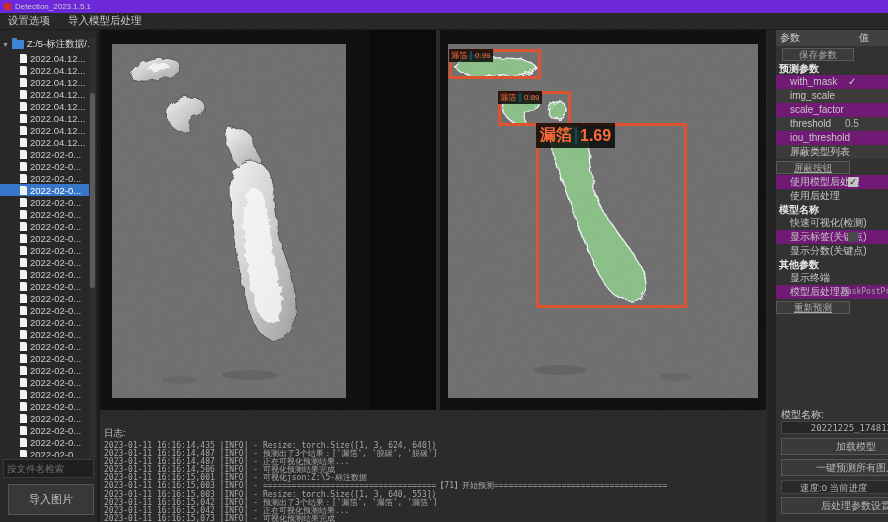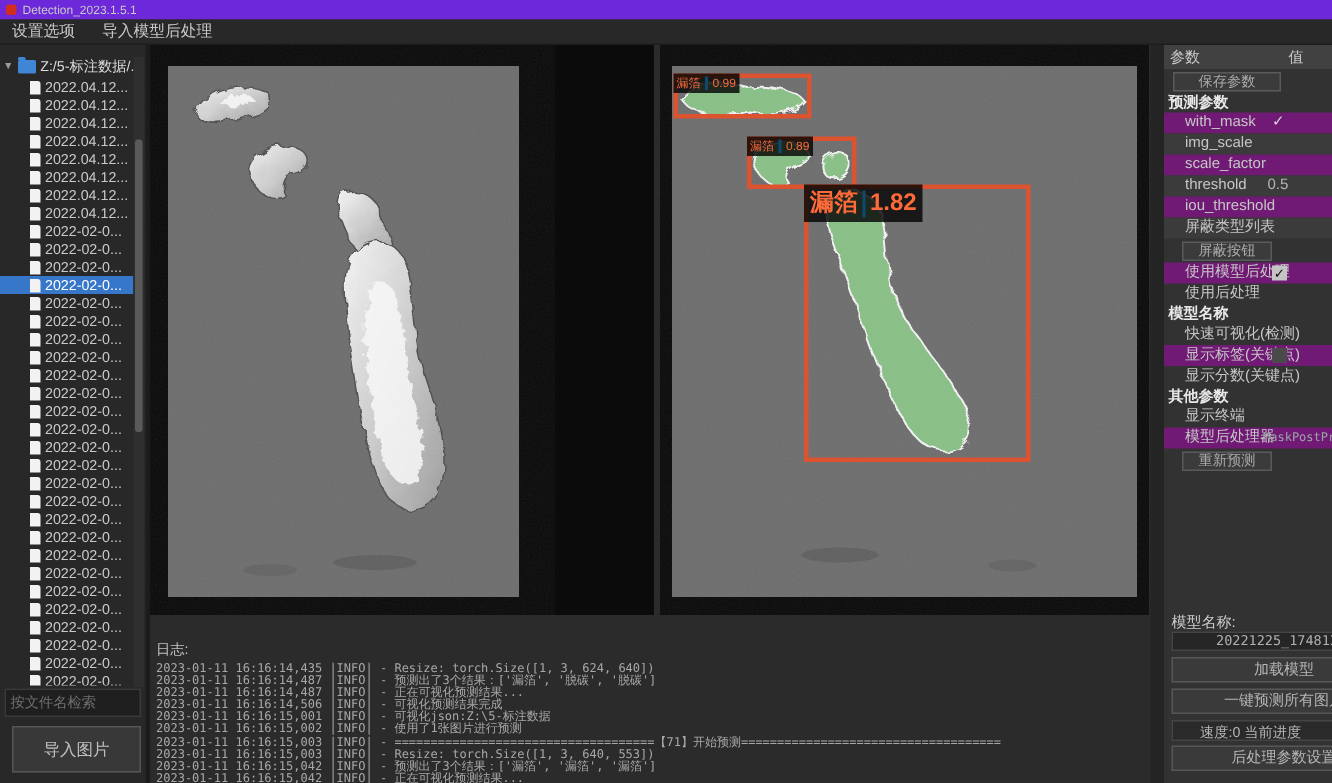--- a/index.html
+++ b/index.html
@@ -71,21 +71,21 @@
   .p-value { position:absolute; left:69px; top:0; color:#b5b5b5; }
   .p-value.mono { font-family:"DejaVu Sans Mono","Liberation Mono",monospace; font-size:8px; color:#9ba5a5; left:66px; }
   .p-check-glyph { position:absolute; left:72px; top:0; color:#d8d8d8; }
   .p-checkbox { position:absolute; left:72px; top:2px; width:10px; height:10px; }
   .p-checkbox.checked { background:#c4c4c4; color:#111; font-size:9px; line-height:10px; text-align:center; }
   .p-checkbox.unchecked { background:#4a4a4a; }
   .p-btn-row { height:16px; display:flex; align-items:center; }
   .panel-btn { background:#3b3b3b; border:1px solid #5a5a5a; color:#ababab; font-size:9.5px; height:13px;
                line-height:11px; padding:0 6px; }
   .save-btn { margin:2px 0 1px 6px; width:72px; }
-  .mid-btn { margin-left:12px; width:60px; }
+  .mid-btn { margin-left:0; width:74px;text-decoration:underline; }
 
   
   .model-block { position:absolute; left:776px; top:400px; width:112px; height:102px; background:#323232; }
   .model-label { position:absolute; left:5px; top:8px; font-size:10px; color:#cccccc; }
   .model-name-field { position:absolute; left:5px; top:21px; width:116px; height:13px; background:#262626;
                       border:1px solid #454545; font-size:9px; color:#b0b0b0; text-align:right; padding:1px 4px 0 0;
                       font-family:"DejaVu Sans Mono","Liberation Mono",monospace; }
   .big-btn { position:absolute; left:5px; width:150px; height:17px; background:#3a3a3a; border:1px solid #565656;
              color:#b5b5b5; font-size:10px; text-align:center; line-height:15px; }
   .load-btn { top:38px; }
@@ -363,40 +363,39 @@
     <div class="det-label small" style="left: 58px; top: 61px;">
       <span class="det-class">漏箔</span>
       <span class="det-score">0.89</span>
     </div>
   </div>
 
   <div>
     <div class="det-box" style="left: 96px; top: 93px; width: 151px; height: 185px; border-color: rgb(221, 83, 48);"></div>
     <div class="det-label large" style="left: 96px; top: 93px;">
       <span class="det-class">漏箔</span>
-      <span class="det-score">1.82</span>
+      <span class="det-score">1.69</span>
     </div>
   </div>
 </div>
   </div>
 
   <div class="log-area">
     <div class="log-title">日志:</div>
     <div class="log-lines">
   <div class="log-line">2023-01-11 16:16:14,435  |INFO|  - Resize: torch.Size([1, 3, 624, 640])</div>
 
   <div class="log-line">2023-01-11 16:16:14,487  |INFO|  - 预测出了3个结果：['漏箔', '脱碳', '脱碳']</div>
 
   <div class="log-line">2023-01-11 16:16:14,487  |INFO|  - 正在可视化预测结果...</div>
 
   <div class="log-line">2023-01-11 16:16:14,506  |INFO|  - 可视化预测结果完成</div>
 
   <div class="log-line">2023-01-11 16:16:15,001  |INFO|  - 可视化json:Z:\5-标注数据</div>
 
-  <div class="log-line">2023-01-11 16:16:15,002  |INFO|  - 使用了1张图片进行预测</div>
 
   <div class="log-line">2023-01-11 16:16:15,003  |INFO|  - ====================================【71】开始预测====================================</div>
 
   <div class="log-line">2023-01-11 16:16:15,003  |INFO|  - Resize: torch.Size([1, 3, 640, 553])</div>
 
   <div class="log-line">2023-01-11 16:16:15,042  |INFO|  - 预测出了3个结果：['漏箔', '漏箔', '漏箔']</div>
 
   <div class="log-line">2023-01-11 16:16:15,042  |INFO|  - 正在可视化预测结果...</div>
 
   <div class="log-line">2023-01-11 16:16:15,073  |INFO|  - 可视化预测结果完成</div>

